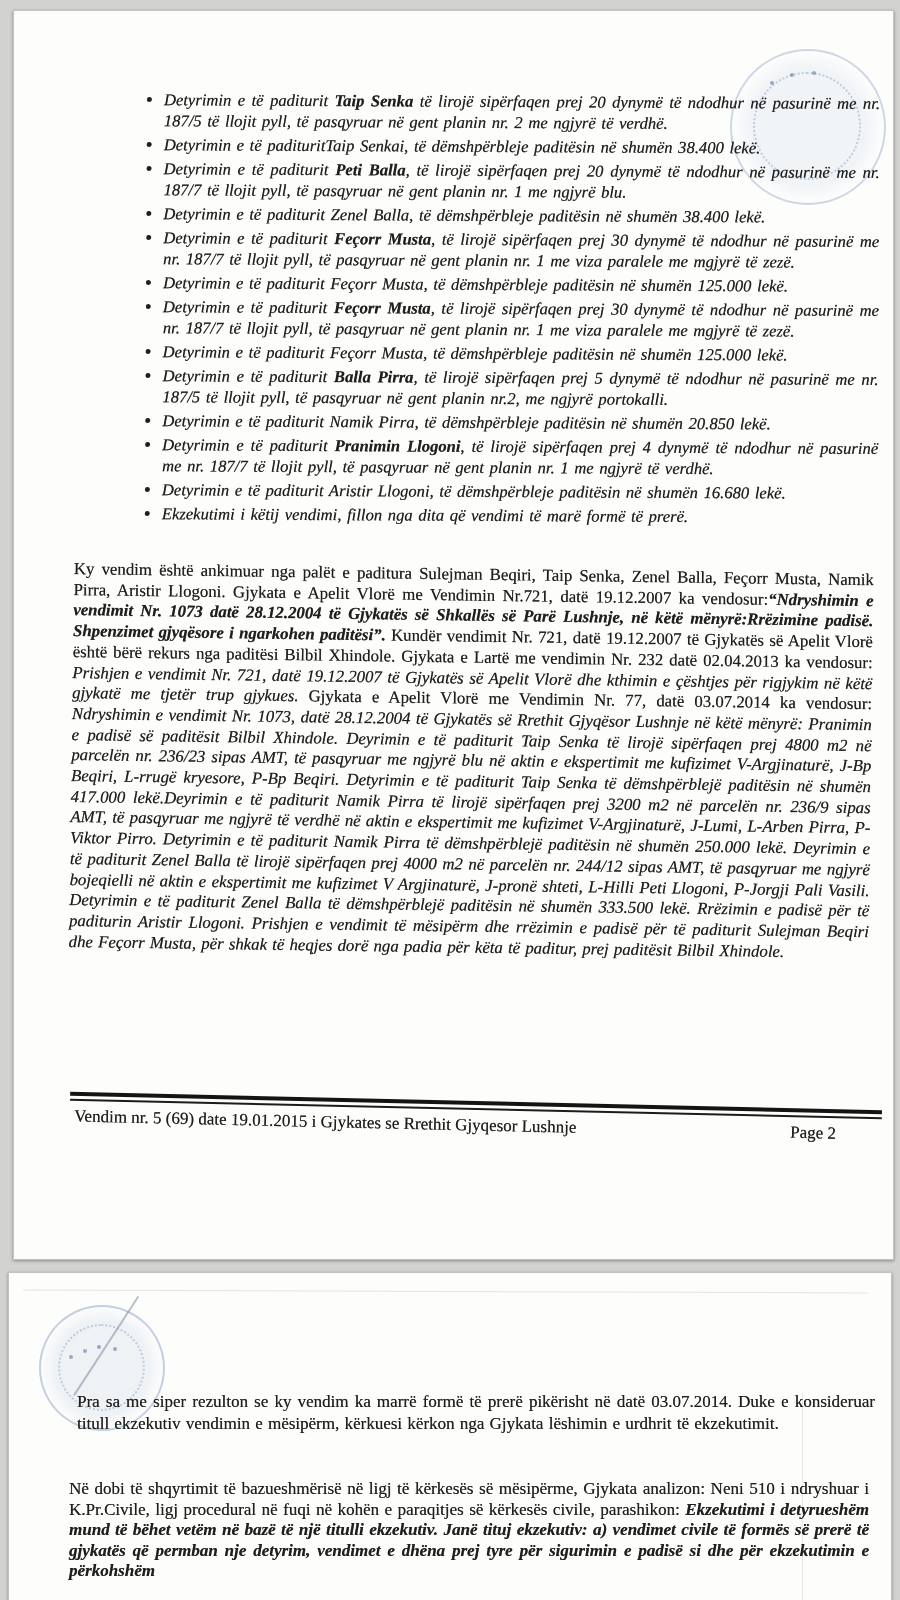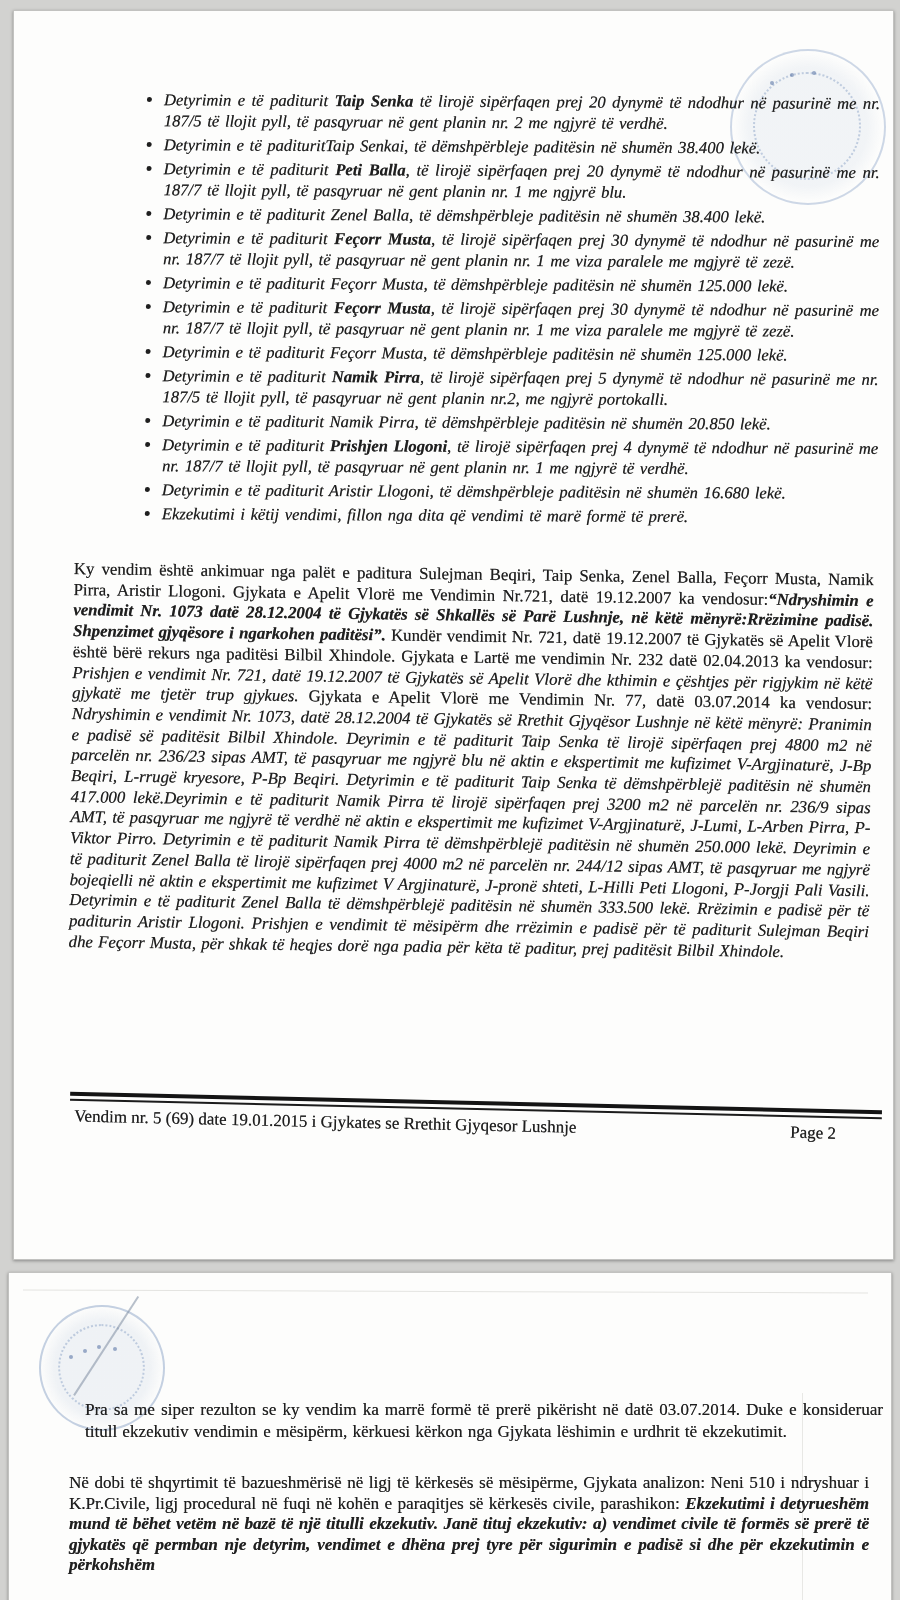--- a/index.html
+++ b/index.html
@@ -78,25 +78,25 @@
     position:absolute;left:14px;top:18px;width:845px;height:1px;
     background:#e4e4e1;transform:rotate(.2deg);
   }
   .paper-edge-v{
     position:absolute;left:793px;top:120px;width:1px;height:210px;
     background:#e8e8e5;
   }
 
   
   #p2-para1{
-    position:absolute;left:60px;top:110px;width:798px;margin:16px;
+    position:absolute;left:60px;top:110px;width:798px;margin:8px;
     font-size:17px;line-height:21.5px;text-align:justify;word-spacing:1px;
   }
   #p2-para2{
-    position:absolute;left:60px;top:200px;width:800px;margin:0;
+    position:absolute;left:60px;top:206px;width:800px;margin:0;
     font-size:17px;line-height:20.6px;text-align:justify;word-spacing:1px;
   }
 </style>
 </head>
 <body>
 
 <div class="page page1">
   <div class="stamp stamp1">
     <div class="inner"></div>
     <span class="dot" style="left:38px;top:30px"></span>
@@ -106,23 +106,23 @@
 
   <ul id="bullet-list" class="scan-text">
       <li><span class="seg-i">Detyrimin e të paditurit </span><span class="seg-bi">Taip Senka</span><span class="seg-i"> të lirojë sipërfaqen prej 20 dynymë të ndodhur në pasurinë me nr. 187/5 të llojit pyll, të pasqyruar në gent planin nr. 2 me ngjyrë të verdhë.</span></li>
       <li><span class="seg-i">Detyrimin e të padituritTaip Senkai, të dëmshpërbleje paditësin në shumën 38.400 lekë.</span></li>
       <li><span class="seg-i">Detyrimin e të paditurit </span><span class="seg-bi">Peti Balla</span><span class="seg-i">, të lirojë sipërfaqen prej 20 dynymë të ndodhur në pasurinë me nr. 187/7 të llojit pyll, të pasqyruar në gent planin nr. 1 me ngjyrë blu.</span></li>
       <li><span class="seg-i">Detyrimin e të paditurit Zenel Balla, të dëmshpërbleje paditësin në shumën 38.400 lekë.</span></li>
       <li><span class="seg-i">Detyrimin e të paditurit </span><span class="seg-bi">Feçorr Musta</span><span class="seg-i">, të lirojë sipërfaqen prej 30 dynymë të ndodhur në pasurinë me nr. 187/7 të llojit pyll, të pasqyruar në gent planin nr. 1 me viza paralele me mgjyrë të zezë.</span></li>
       <li><span class="seg-i">Detyrimin e të paditurit Feçorr Musta, të dëmshpërbleje paditësin në shumën 125.000 lekë.</span></li>
       <li><span class="seg-i">Detyrimin e të paditurit </span><span class="seg-bi">Feçorr Musta</span><span class="seg-i">, të lirojë sipërfaqen prej 30 dynymë të ndodhur në pasurinë me nr. 187/7 të llojit pyll, të pasqyruar në gent planin nr. 1 me viza paralele me mgjyrë të zezë.</span></li>
       <li><span class="seg-i">Detyrimin e të paditurit Feçorr Musta, të dëmshpërbleje paditësin në shumën 125.000 lekë.</span></li>
-      <li><span class="seg-i">Detyrimin e të paditurit </span><span class="seg-bi">Namik Pirra</span><span class="seg-i">, të lirojë sipërfaqen prej 5 dynymë të ndodhur në pasurinë me nr. 187/5 të llojit pyll, të pasqyruar në gent planin nr.2, me ngjyrë portokalli.</span></li>
+      <li><span class="seg-i">Detyrimin e të paditurit </span><span class="seg-bi">Balla Pirra</span><span class="seg-i">, të lirojë sipërfaqen prej 5 dynymë të ndodhur në pasurinë me nr. 187/5 të llojit pyll, të pasqyruar në gent planin nr.2, me ngjyrë portokalli.</span></li>
       <li><span class="seg-i">Detyrimin e të paditurit Namik Pirra, të dëmshpërbleje paditësin në shumën 20.850 lekë.</span></li>
-      <li><span class="seg-i">Detyrimin e të paditurit </span><span class="seg-bi">Prishjen Llogoni</span><span class="seg-i">, të lirojë sipërfaqen prej 4 dynymë të ndodhur në pasurinë me nr. 187/7 të llojit pyll, të pasqyruar në gent planin nr. 1 me ngjyrë të verdhë.</span></li>
+      <li><span class="seg-i">Detyrimin e të paditurit </span><span class="seg-bi">Pranimin Llogoni</span><span class="seg-i">, të lirojë sipërfaqen prej 4 dynymë të ndodhur në pasurinë me nr. 187/7 të llojit pyll, të pasqyruar në gent planin nr. 1 me ngjyrë të verdhë.</span></li>
       <li><span class="seg-i">Detyrimin e të paditurit Aristir Llogoni, të dëmshpërbleje paditësin në shumën 16.680 lekë.</span></li>
       <li><span class="seg-i">Ekzekutimi i këtij vendimi, fillon nga dita që vendimi të marë formë të prerë.</span></li>
     </ul>
 
   <p id="main-paragraph" class="scan-text"><span class="seg-n">Ky vendim është ankimuar nga palët e paditura Sulejman Beqiri, Taip Senka, Zenel Balla, Feçorr Musta, Namik Pirra, Aristir Llogoni. Gjykata e Apelit Vlorë me Vendimin Nr.721, datë 19.12.2007 ka vendosur:</span><span class="seg-bi">“Ndryshimin e vendimit Nr. 1073 datë 28.12.2004 të Gjykatës së Shkallës së Parë Lushnje, në këtë mënyrë:Rrëzimine padisë. Shpenzimet gjyqësore i ngarkohen paditësi”.</span><span class="seg-n"> Kundër vendimit Nr. 721, datë 19.12.2007 të Gjykatës së Apelit Vlorë është bërë rekurs nga paditësi Bilbil Xhindole. Gjykata e Lartë me vendimin Nr. 232 datë 02.04.2013 ka vendosur: </span><span class="seg-i">Prishjen e vendimit Nr. 721, datë 19.12.2007 të Gjykatës së Apelit Vlorë dhe kthimin e çështjes për rigjykim në këtë gjykatë me tjetër trup gjykues.</span><span class="seg-n"> Gjykata e Apelit Vlorë me Vendimin Nr. 77, datë 03.07.2014 ka vendosur: </span><span class="seg-i">Ndryshimin e vendimit Nr. 1073, datë 28.12.2004 të Gjykatës së Rrethit Gjyqësor Lushnje në këtë mënyrë: Pranimin e padisë së paditësit Bilbil Xhindole. Deyrimin e të paditurit Taip Senka të lirojë sipërfaqen prej 4800 m2 në parcelën nr. 236/23 sipas AMT, të pasqyruar me ngjyrë blu në aktin e ekspertimit me kufizimet V-Argjinaturë, J-Bp Beqiri, L-rrugë kryesore, P-Bp Beqiri. Detyrimin e të paditurit Taip Senka të dëmshpërblejë paditësin në shumën 417.000 lekë.Deyrimin e të paditurit Namik Pirra të lirojë sipërfaqen prej 3200 m2 në parcelën nr. 236/9 sipas AMT, të pasqyruar me ngjyrë të verdhë në aktin e ekspertimit me kufizimet V-Argjinaturë, J-Lumi, L-Arben Pirra, P-Viktor Pirro. Detyrimin e të paditurit Namik Pirra të dëmshpërblejë paditësin në shumën 250.000 lekë. Deyrimin e të paditurit Zenel Balla të lirojë sipërfaqen prej 4000 m2 në parcelën nr. 244/12 sipas AMT, të pasqyruar me ngjyrë bojeqielli në aktin e ekspertimit me kufizimet V Argjinaturë, J-pronë shteti, L-Hilli Peti Llogoni, P-Jorgji Pali Vasili. Detyrimin e të paditurit Zenel Balla të dëmshpërblejë paditësin në shumën 333.500 lekë. Rrëzimin e padisë për të paditurin Aristir Llogoni. Prishjen e vendimit të mësipërm dhe rrëzimin e padisë për të paditurit Sulejman Beqiri dhe Feçorr Musta, për shkak të heqjes dorë nga padia për këta të paditur, prej paditësit Bilbil Xhindole.</span></p>
 
   <div class="footer-rule"></div>
   <div class="footer scan-text">
     <span>Vendim nr. 5 (69) date 19.01.2015 i Gjykates se Rrethit Gjyqesor Lushnje</span>
     <span>Page 2</span>

